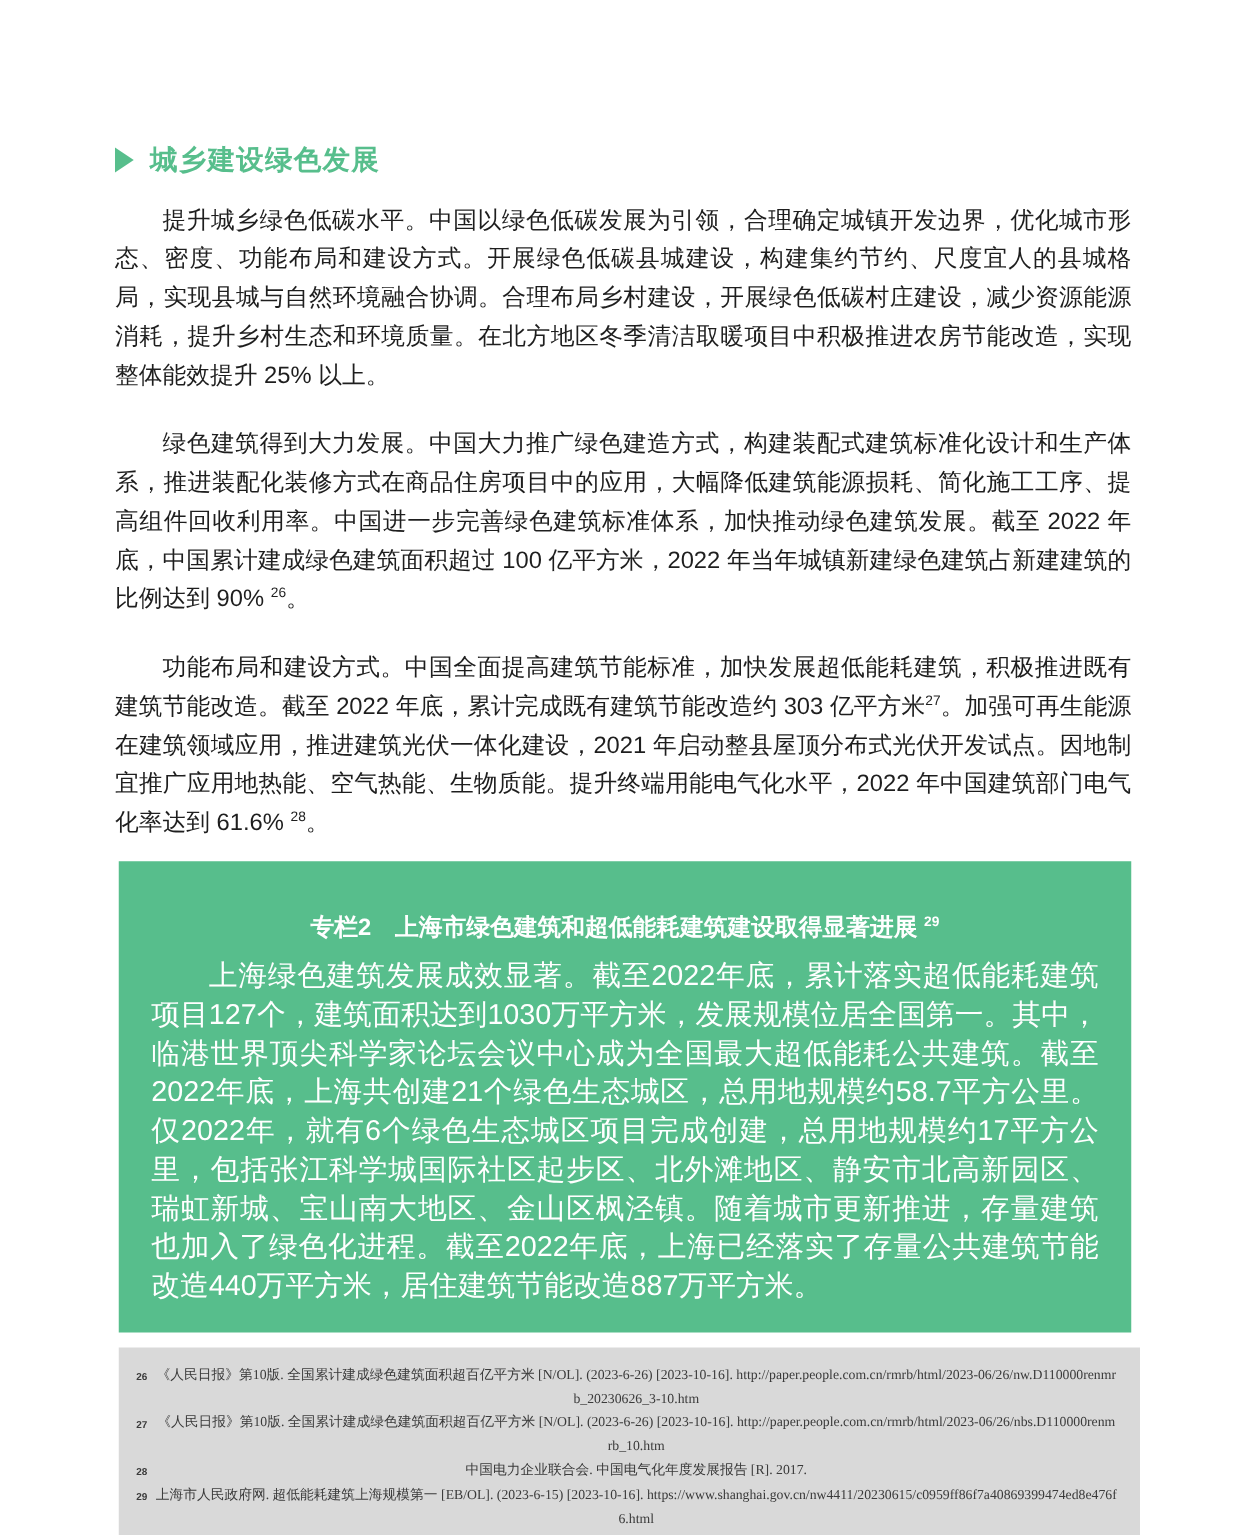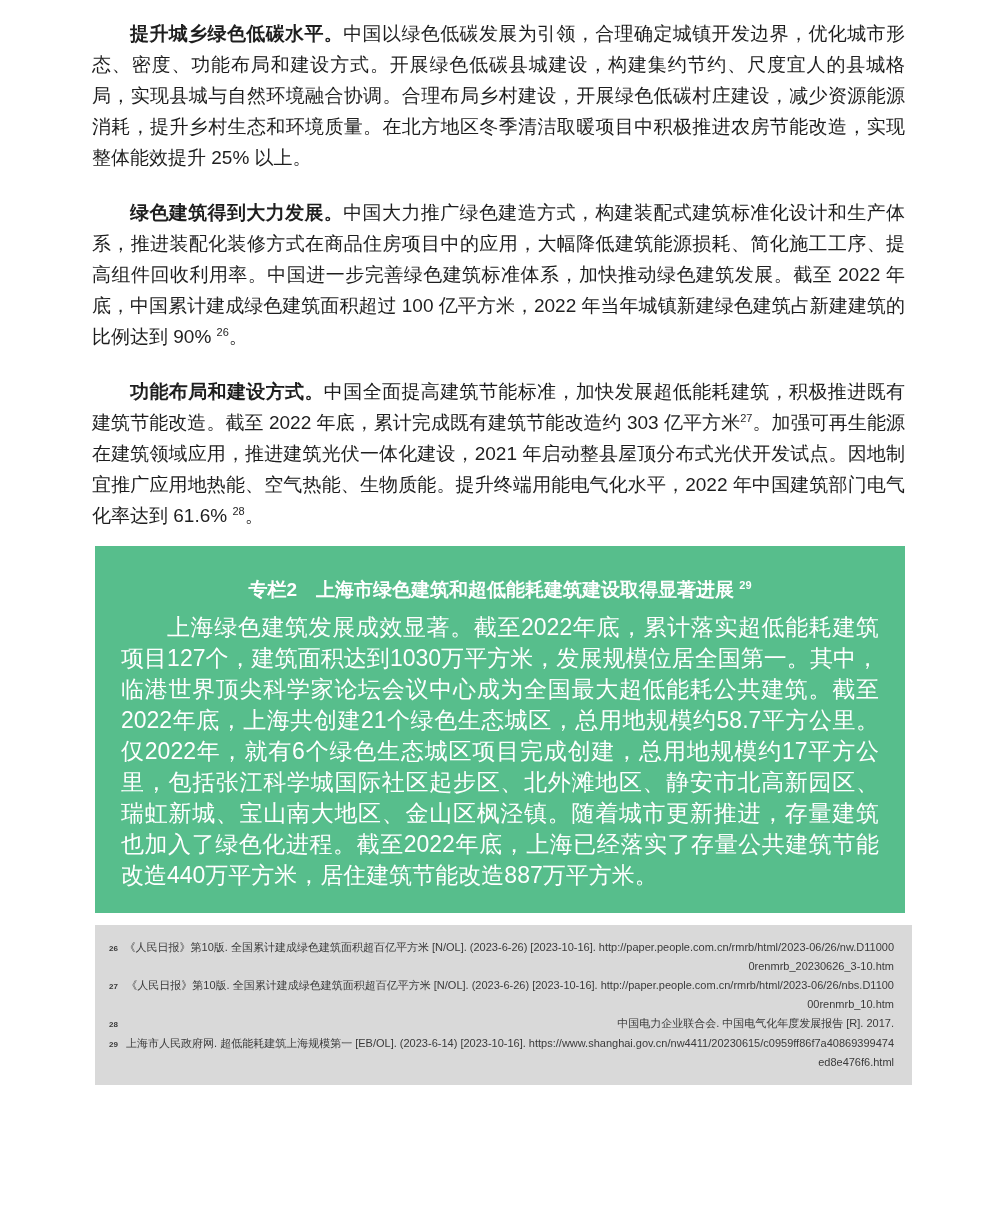--- a/index.html
+++ b/index.html
@@ -31,31 +31,31 @@
 
   
   .body-copy { margin: 18px 87px 0 92px; }
   .body-copy p {
     font-size: 19px; line-height: 31px;
     text-align: justify; text-indent: 2em;
     color: #1e1e1e;
     margin-top: 24px;
   }
   .body-copy p:first-child { margin-top: 0; }
-  .lead { font-weight: bold; }
+  .lead { font-weight: normal; }
   sup.fn-ref {
     font-size: 11px; vertical-align: super; line-height: 0;
   }
 
   
   .callout {
     margin: 15px 87px 0 95px;
     background: #57be8c;
     color: #ffffff;
-    padding: 25px 26px 22px 26px;
+    padding: 35px 26px 22px 26px;
   }
   .callout-title {
     text-align: center; font-weight: bold; font-size: 19px;
     line-height: 28px; margin-bottom: 8px;
   }
   .callout-title sup { font-size: 11px; vertical-align: super; }
   .callout-body {
     font-size: 23px; line-height: 31px;
     text-align: justify; text-indent: 2em;
   }
@@ -69,28 +69,32 @@
   .footnote {
     display: grid; grid-template-columns: 15px 1fr;
     font-size: 11px; line-height: 19px;
     color: #3a3a3a;
   }
   .footnote .fn-num {
     font-size: 8px; padding-top: 1px; text-align: left;
     font-weight: bold;
   }
   .footnote .fn-text {
-    word-break: break-all; text-align: right;
+    word-break: break-all; text-align: center; font-family: Liberation Serif, serif;
   }
 </style>
 </head>
 <body>
 
 <div class="page">
 
+  <div class="section-heading">
+    <span class="tri-icon"></span>
+    <h1>城乡建设绿色发展</h1>
+  </div>
 
   <div class="body-copy">
     <p><span class="lead">提升城乡绿色低碳水平。</span><span>中国以绿色低碳发展为引领，合理确定城镇开发边界，优化城市形态、密度、功能布局和建设方式。开展绿色低碳县城建设，构建集约节约、尺度宜人的县城格局，实现县城与自然环境融合协调。合理布局乡村建设，开展绿色低碳村庄建设，减少资源能源消耗，提升乡村生态和环境质量。在北方地区冬季清洁取暖项目中积极推进农房节能改造，实现整体能效提升 25% 以上。</span></p>
 
     <p><span class="lead">绿色建筑得到大力发展。</span><span>中国大力推广绿色建造方式，构建装配式建筑标准化设计和生产体系，推进装配化装修方式在商品住房项目中的应用，大幅降低建筑能源损耗、简化施工工序、提高组件回收利用率。中国进一步完善绿色建筑标准体系，加快推动绿色建筑发展。截至 2022 年底，中国累计建成绿色建筑面积超过 100 亿平方米，2022 年当年城镇新建绿色建筑占新建建筑的比例达到 90% </span><sup class="fn-ref">26</sup><span>。</span></p>
 
     <p><span class="lead">功能布局和建设方式。</span><span>中国全面提高建筑节能标准，加快发展超低能耗建筑，积极推进既有建筑节能改造。截至 2022 年底，累计完成既有建筑节能改造约 303 亿平方米</span><sup class="fn-ref">27</sup><span>。加强可再生能源在建筑领域应用，推进建筑光伏一体化建设，2021 年启动整县屋顶分布式光伏开发试点。因地制宜推广应用地热能、空气热能、生物质能。提升终端用能电气化水平，2022 年中国建筑部门电气化率达到 61.6% </span><sup class="fn-ref">28</sup><span>。</span></p>
   </div>
 
   <div class="callout">
@@ -106,17 +110,17 @@
     <div class="footnote">
       <span class="fn-num">27</span>
       <span class="fn-text">《人民日报》第10版. 全国累计建成绿色建筑面积超百亿平方米 [N/OL]. (2023-6-26) [2023-10-16]. http://paper.people.com.cn/rmrb/html/2023-06/26/nbs.D110000renmrb_10.htm</span>
     </div>
     <div class="footnote">
       <span class="fn-num">28</span>
       <span class="fn-text">中国电力企业联合会. 中国电气化年度发展报告 [R]. 2017.</span>
     </div>
     <div class="footnote">
       <span class="fn-num">29</span>
-      <span class="fn-text">上海市人民政府网. 超低能耗建筑上海规模第一 [EB/OL]. (2023-6-14) [2023-10-16]. https://www.shanghai.gov.cn/nw4411/20230615/c0959ff86f7a40869399474ed8e476f6.html</span>
+      <span class="fn-text">上海市人民政府网. 超低能耗建筑上海规模第一 [EB/OL]. (2023-6-15) [2023-10-16]. https://www.shanghai.gov.cn/nw4411/20230615/c0959ff86f7a40869399474ed8e476f6.html</span>
     </div>
   </div>
 
 </div>
 
 </body></html>

